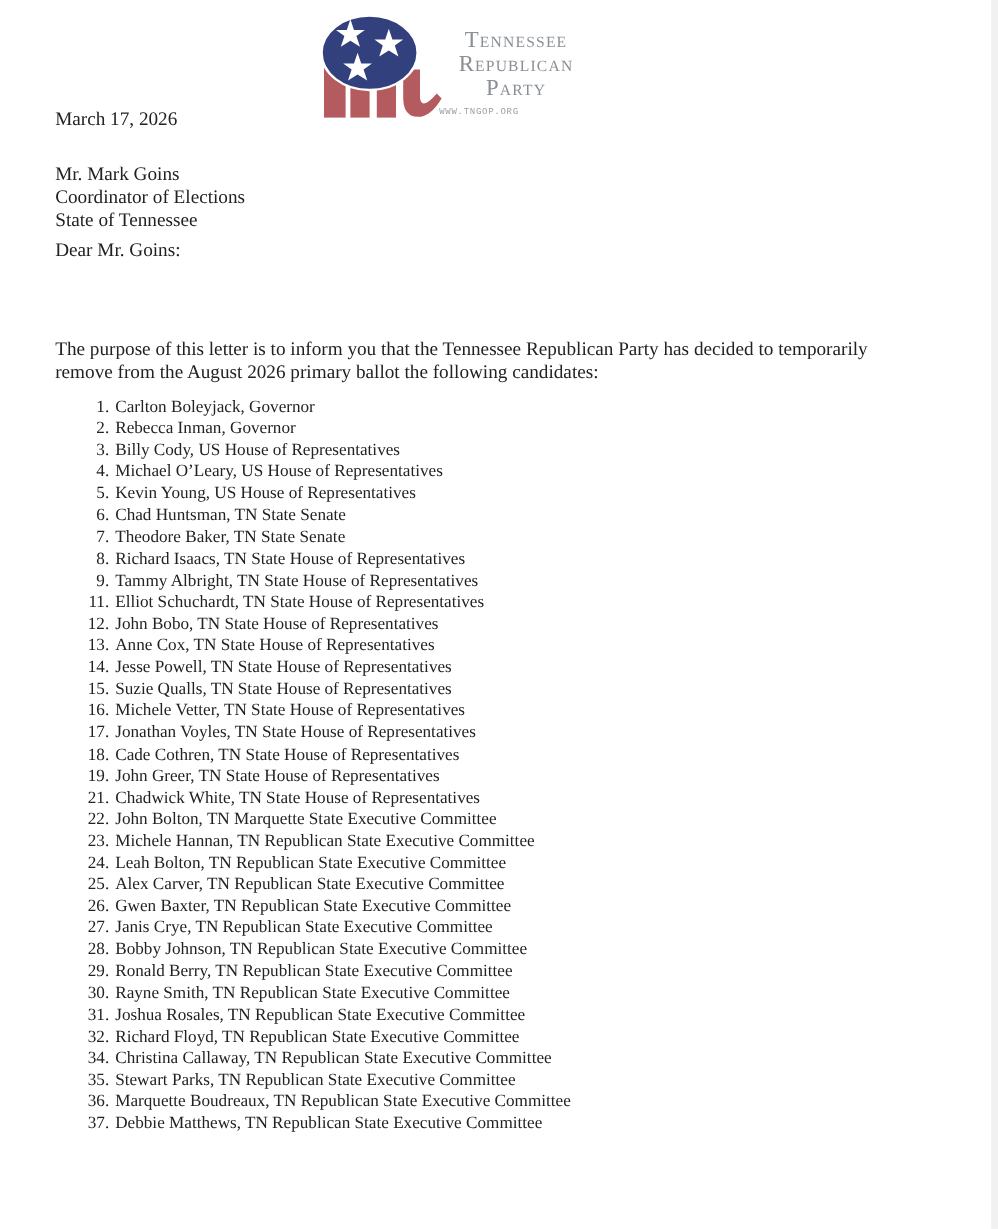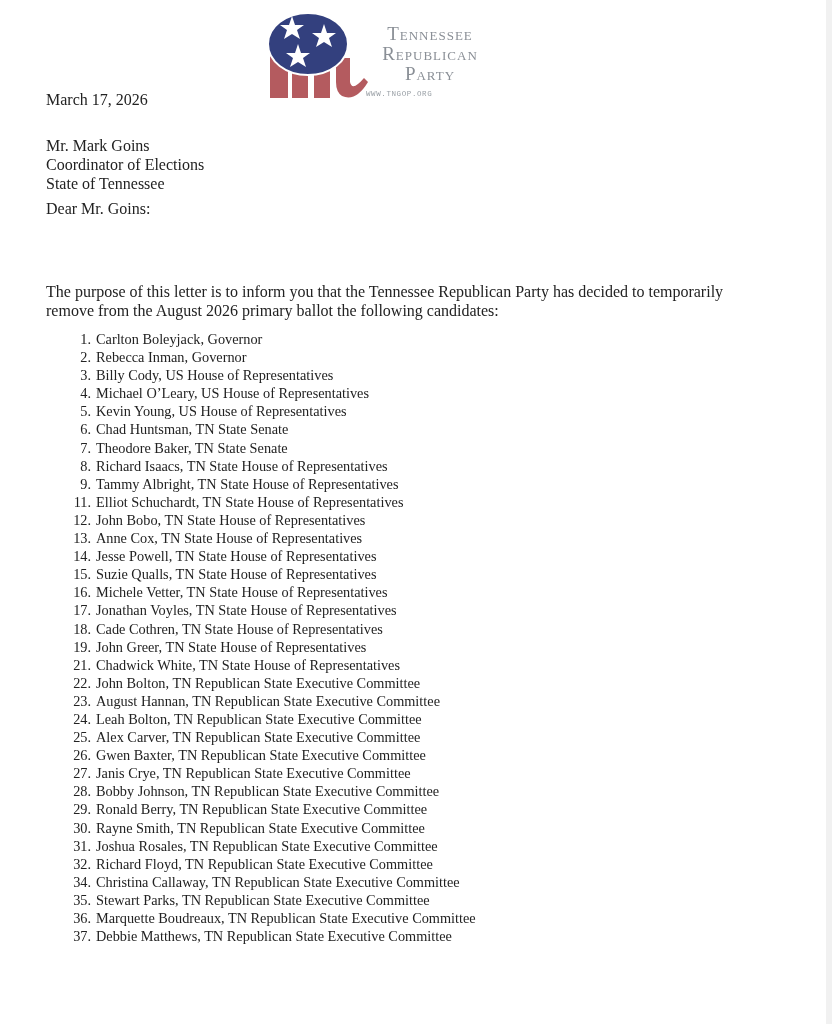--- a/index.html
+++ b/index.html
@@ -77,22 +77,22 @@
     <li><span class="num">11.</span><span>Elliot Schuchardt, TN State House of Representatives</span></li>
     <li><span class="num">12.</span><span>John Bobo, TN State House of Representatives</span></li>
     <li><span class="num">13.</span><span>Anne Cox, TN State House of Representatives</span></li>
     <li><span class="num">14.</span><span>Jesse Powell, TN State House of Representatives</span></li>
     <li><span class="num">15.</span><span>Suzie Qualls, TN State House of Representatives</span></li>
     <li><span class="num">16.</span><span>Michele Vetter, TN State House of Representatives</span></li>
     <li><span class="num">17.</span><span>Jonathan Voyles, TN State House of Representatives</span></li>
     <li><span class="num">18.</span><span>Cade Cothren, TN State House of Representatives</span></li>
     <li><span class="num">19.</span><span>John Greer, TN State House of Representatives</span></li>
     <li><span class="num">21.</span><span>Chadwick White, TN State House of Representatives</span></li>
-    <li><span class="num">22.</span><span>John Bolton, TN Republican State Executive Committee</span></li>
-    <li><span class="num">23.</span><span>August Hannan, TN Republican State Executive Committee</span></li>
+    <li><span class="num">22.</span><span>John Bolton, TN Marquette State Executive Committee</span></li>
+    <li><span class="num">23.</span><span>Michele Hannan, TN Republican State Executive Committee</span></li>
     <li><span class="num">24.</span><span>Leah Bolton, TN Republican State Executive Committee</span></li>
     <li><span class="num">25.</span><span>Alex Carver, TN Republican State Executive Committee</span></li>
     <li><span class="num">26.</span><span>Gwen Baxter, TN Republican State Executive Committee</span></li>
     <li><span class="num">27.</span><span>Janis Crye, TN Republican State Executive Committee</span></li>
     <li><span class="num">28.</span><span>Bobby Johnson, TN Republican State Executive Committee</span></li>
     <li><span class="num">29.</span><span>Ronald Berry, TN Republican State Executive Committee</span></li>
     <li><span class="num">30.</span><span>Rayne Smith, TN Republican State Executive Committee</span></li>
     <li><span class="num">31.</span><span>Joshua Rosales, TN Republican State Executive Committee</span></li>
     <li><span class="num">32.</span><span>Richard Floyd, TN Republican State Executive Committee</span></li>
     <li><span class="num">34.</span><span>Christina Callaway, TN Republican State Executive Committee</span></li>

